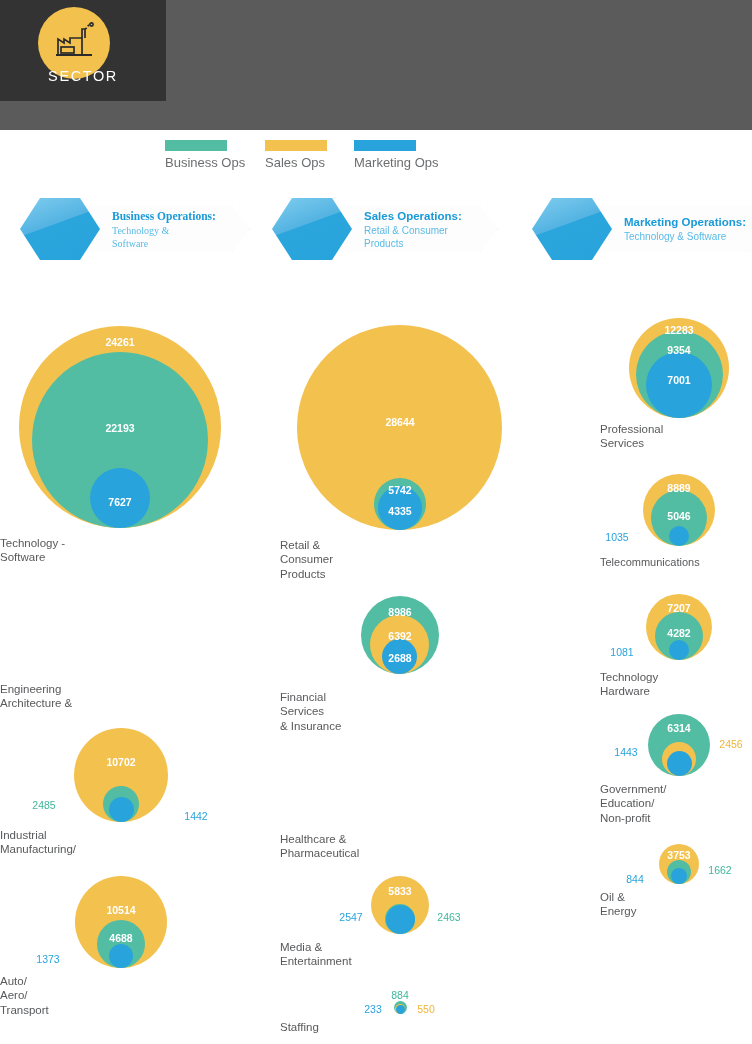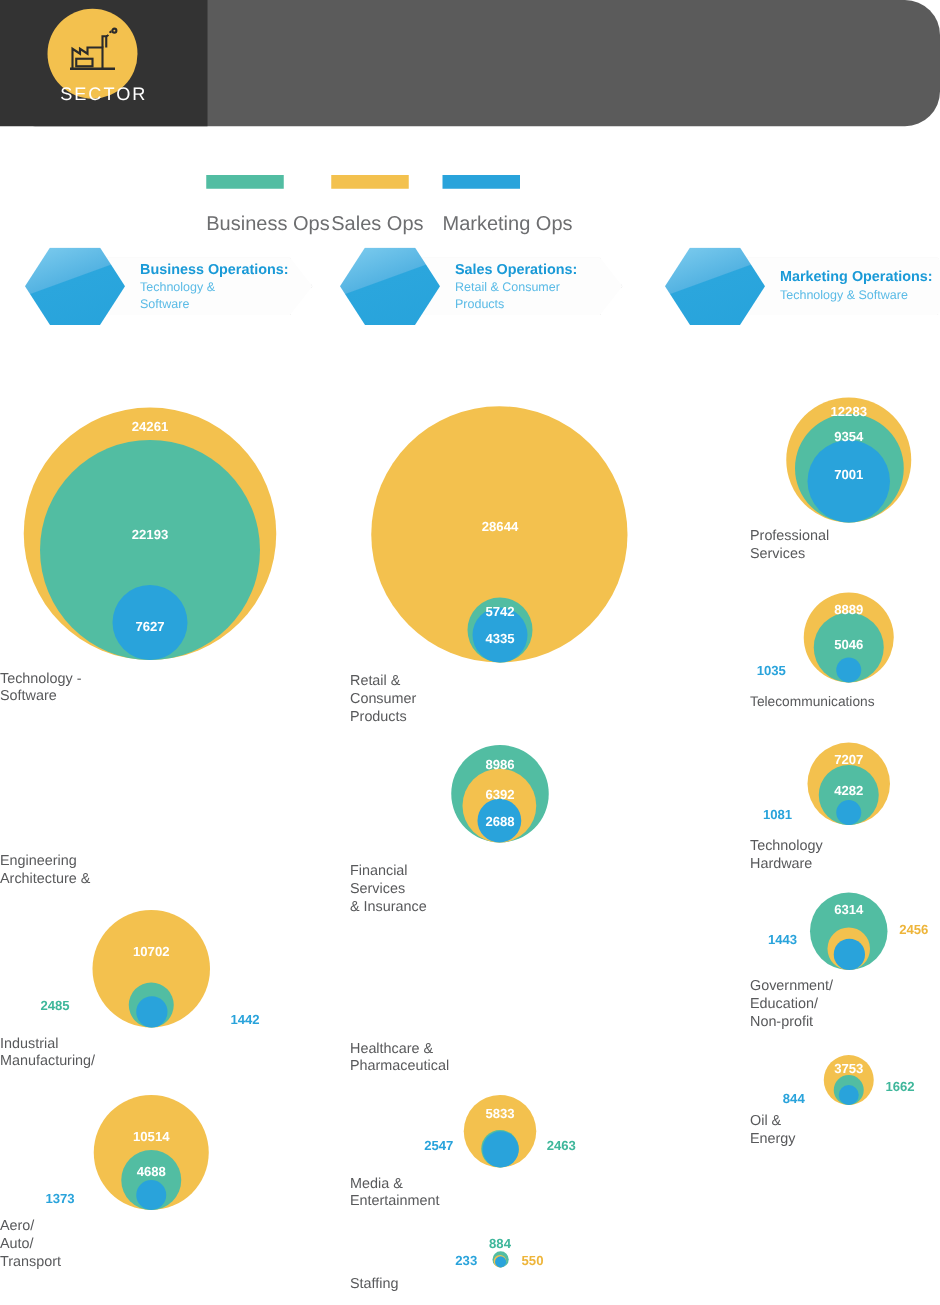--- a/index.html
+++ b/index.html
@@ -5,37 +5,37 @@
   * { box-sizing: border-box; margin:0; padding:0; }
   body {
     width: 752px; height: 1044px;
     font-family: "Liberation Sans", sans-serif;
     background: #ffffff;
     position: relative;
     overflow: hidden;
   }
 
   
-  .header { position:absolute; left:0; top:0; width:752px; height:101px; background:#5b5b5b;border-radius:28px; }
+  .header { position:absolute; left:0; top:0; width:752px; height:130px; background:#5b5b5b; }
   .header-left { position:absolute; left:0; top:0; width:166px; height:101px; background:#333333; }
   .logo-circle {
     position:absolute; left:38px; top:7px; width:72px; height:72px;
     border-radius:50%; background:#f3c14e;
   }
   .logo-circle svg { position:absolute; left:14px; top:14px; }
   .sector-label {
     position:absolute; left:0; top:68px; width:166px; text-align:center;
     color:#ffffff; font-size:14.5px; letter-spacing:1.6px;
   }
 
   
   .legend { position:absolute; left:165px; top:140px; width:330px; height:35px; }
   .legend-item { position:absolute; top:0; }
   .legend-item .swatch { width:62px; height:11px; }
-  .legend-item .lgtext { margin-top:20px; font-size:16px; color:#6d6e70; white-space:nowrap; }
+  .legend-item .lgtext { margin-top:4px; font-size:13px; color:#6d6e70; white-space:nowrap; }
   .lg0 { left:0; }
   .lg1 { left:100px; }
   .lg2 { left:189px; }
 
   
   .banner { position:absolute; height:62px; }
   .banner .ribbon {
     position:absolute; left:42px; top:8px; height:46px;
     background:#fdfdfd;
     box-shadow: 0 1px 3px rgba(0,0,0,0.25);
@@ -44,21 +44,21 @@
   .banner .hexwrap { position:absolute; left:16px; top:0; width:80px; height:62px; }
   .banner .hex {
     position:absolute; left:0; top:0; width:80px; height:62px;
     background:linear-gradient(160deg,#7fcdef 0%,#54b3e2 42%,#2ba6dd 43%,#27a3db 100%);
     clip-path: polygon(25% 0, 75% 0, 100% 50%, 75% 100%, 25% 100%, 0 50%);
   }
   .banner .btext { position:absolute; left:108px; top:11px; line-height:1.32; }
   .banner .btitle { font-size:11.5px; font-weight:bold; color:#1a9ad7; }
   .banner .bsub { font-size:10px; color:#5bbbe6; }
 
-  .banner-0 { left:4px;   top:198px; width:260px; }
+  .banner-0 { left:4px;   top:198px; width:260px;font-family:Liberation Serif, serif; }
   .banner-0 .ribbon { width:204px; }
   .banner-1 { left:256px; top:198px; width:250px; }
   .banner-1 .ribbon { width:200px; }
   .banner-2 { left:516px; top:198px; width:252px; }
   .banner-2 .ribbon { width:210px; }
 
   
   .col { position:absolute; }
   .col-0 { left:0;   top:300px; width:242px; }
   .col-1 { left:280px; top:300px; width:240px; }
@@ -69,21 +69,21 @@
   .circ { position:absolute; border-radius:50%; }
   .c-green  { background:#52bda2; }
   .c-yellow { background:#f3c14e; }
   .c-blue   { background:#29a3db; }
 
   .inlabel {
     position:absolute; color:#ffffff; font-size:10.5px; font-weight:bold;
     white-space:nowrap; transform:translate(-50%,-50%);
   }
   .outlabel {
-    position:absolute; font-size:10.5px; font-weight:bold;
+    position:absolute; font-size:10.5px; font-weight:normal;
     white-space:nowrap; transform:translate(-50%,-50%);
   }
   .t-green  { color:#3fb79b; }
   .t-yellow { color:#eeb53a; }
   .t-blue   { color:#29a3db; }
 
   .caption {
     position:absolute; width:100%; text-align:left;
     font-size:11.5px; color:#58595b; line-height:1.25;
   }
@@ -199,22 +199,22 @@
   <div class="group" style="height:160px">
     <div class="bubbles" style="height:100px">
       <div class="circ c-yellow" style="width:92px;height:92px;left:75px;top:6px"></div>
       <div class="circ c-green" style="width:48px;height:48px;left:97px;top:50px"></div>
       <div class="circ c-blue" style="width:24px;height:24px;left:109px;top:74px"></div>
       <div class="inlabel" style="left:121px;top:40px">10514</div>
       <div class="inlabel" style="left:121px;top:68px">4688</div>
       <div class="outlabel t-blue" style="left:48px;top:89px">1373</div>
     </div>
     <div class="caption" style="top:104px">
+      <div>Auto/</div>
       <div>Aero/</div>
-      <div>Auto/</div>
       <div>Transport</div>
     </div>
   </div>
 </div>
 
 <div class="col col-1">
 
   <div class="group" style="height:290px">
     <div class="bubbles" style="height:230px">
       <div class="circ c-yellow" style="width:205px;height:205px;left:17px;top:25px"></div>

